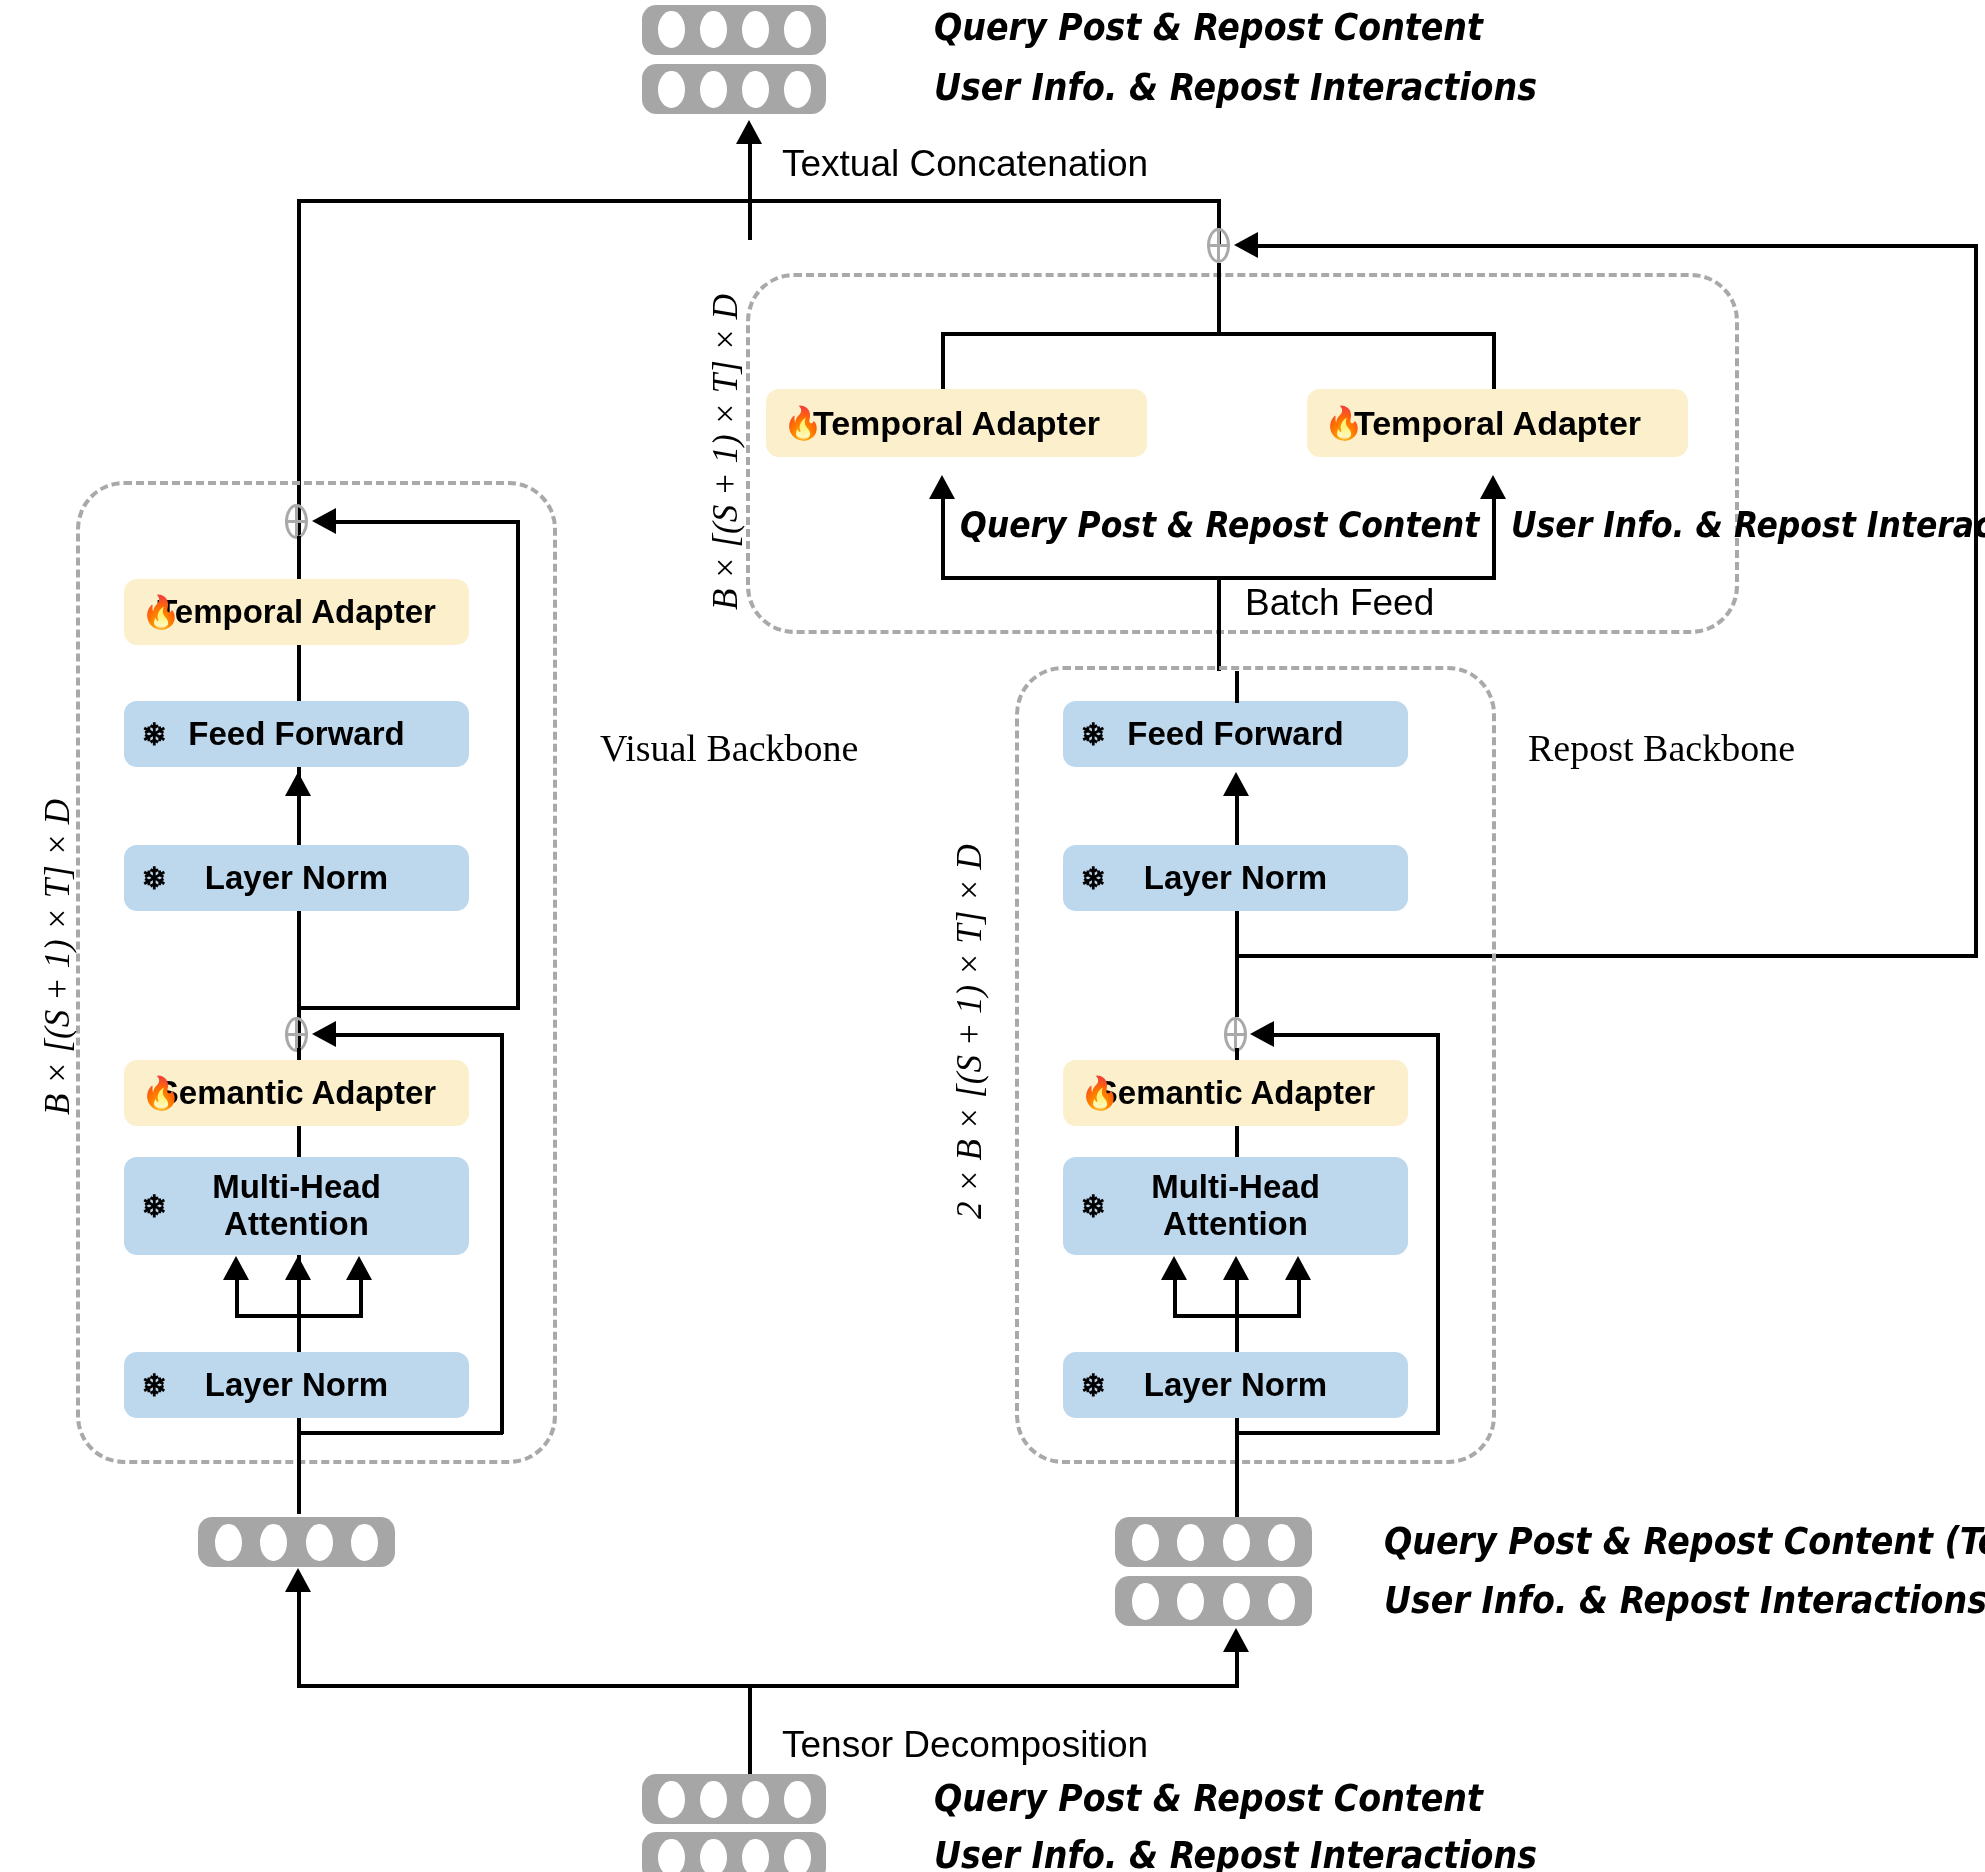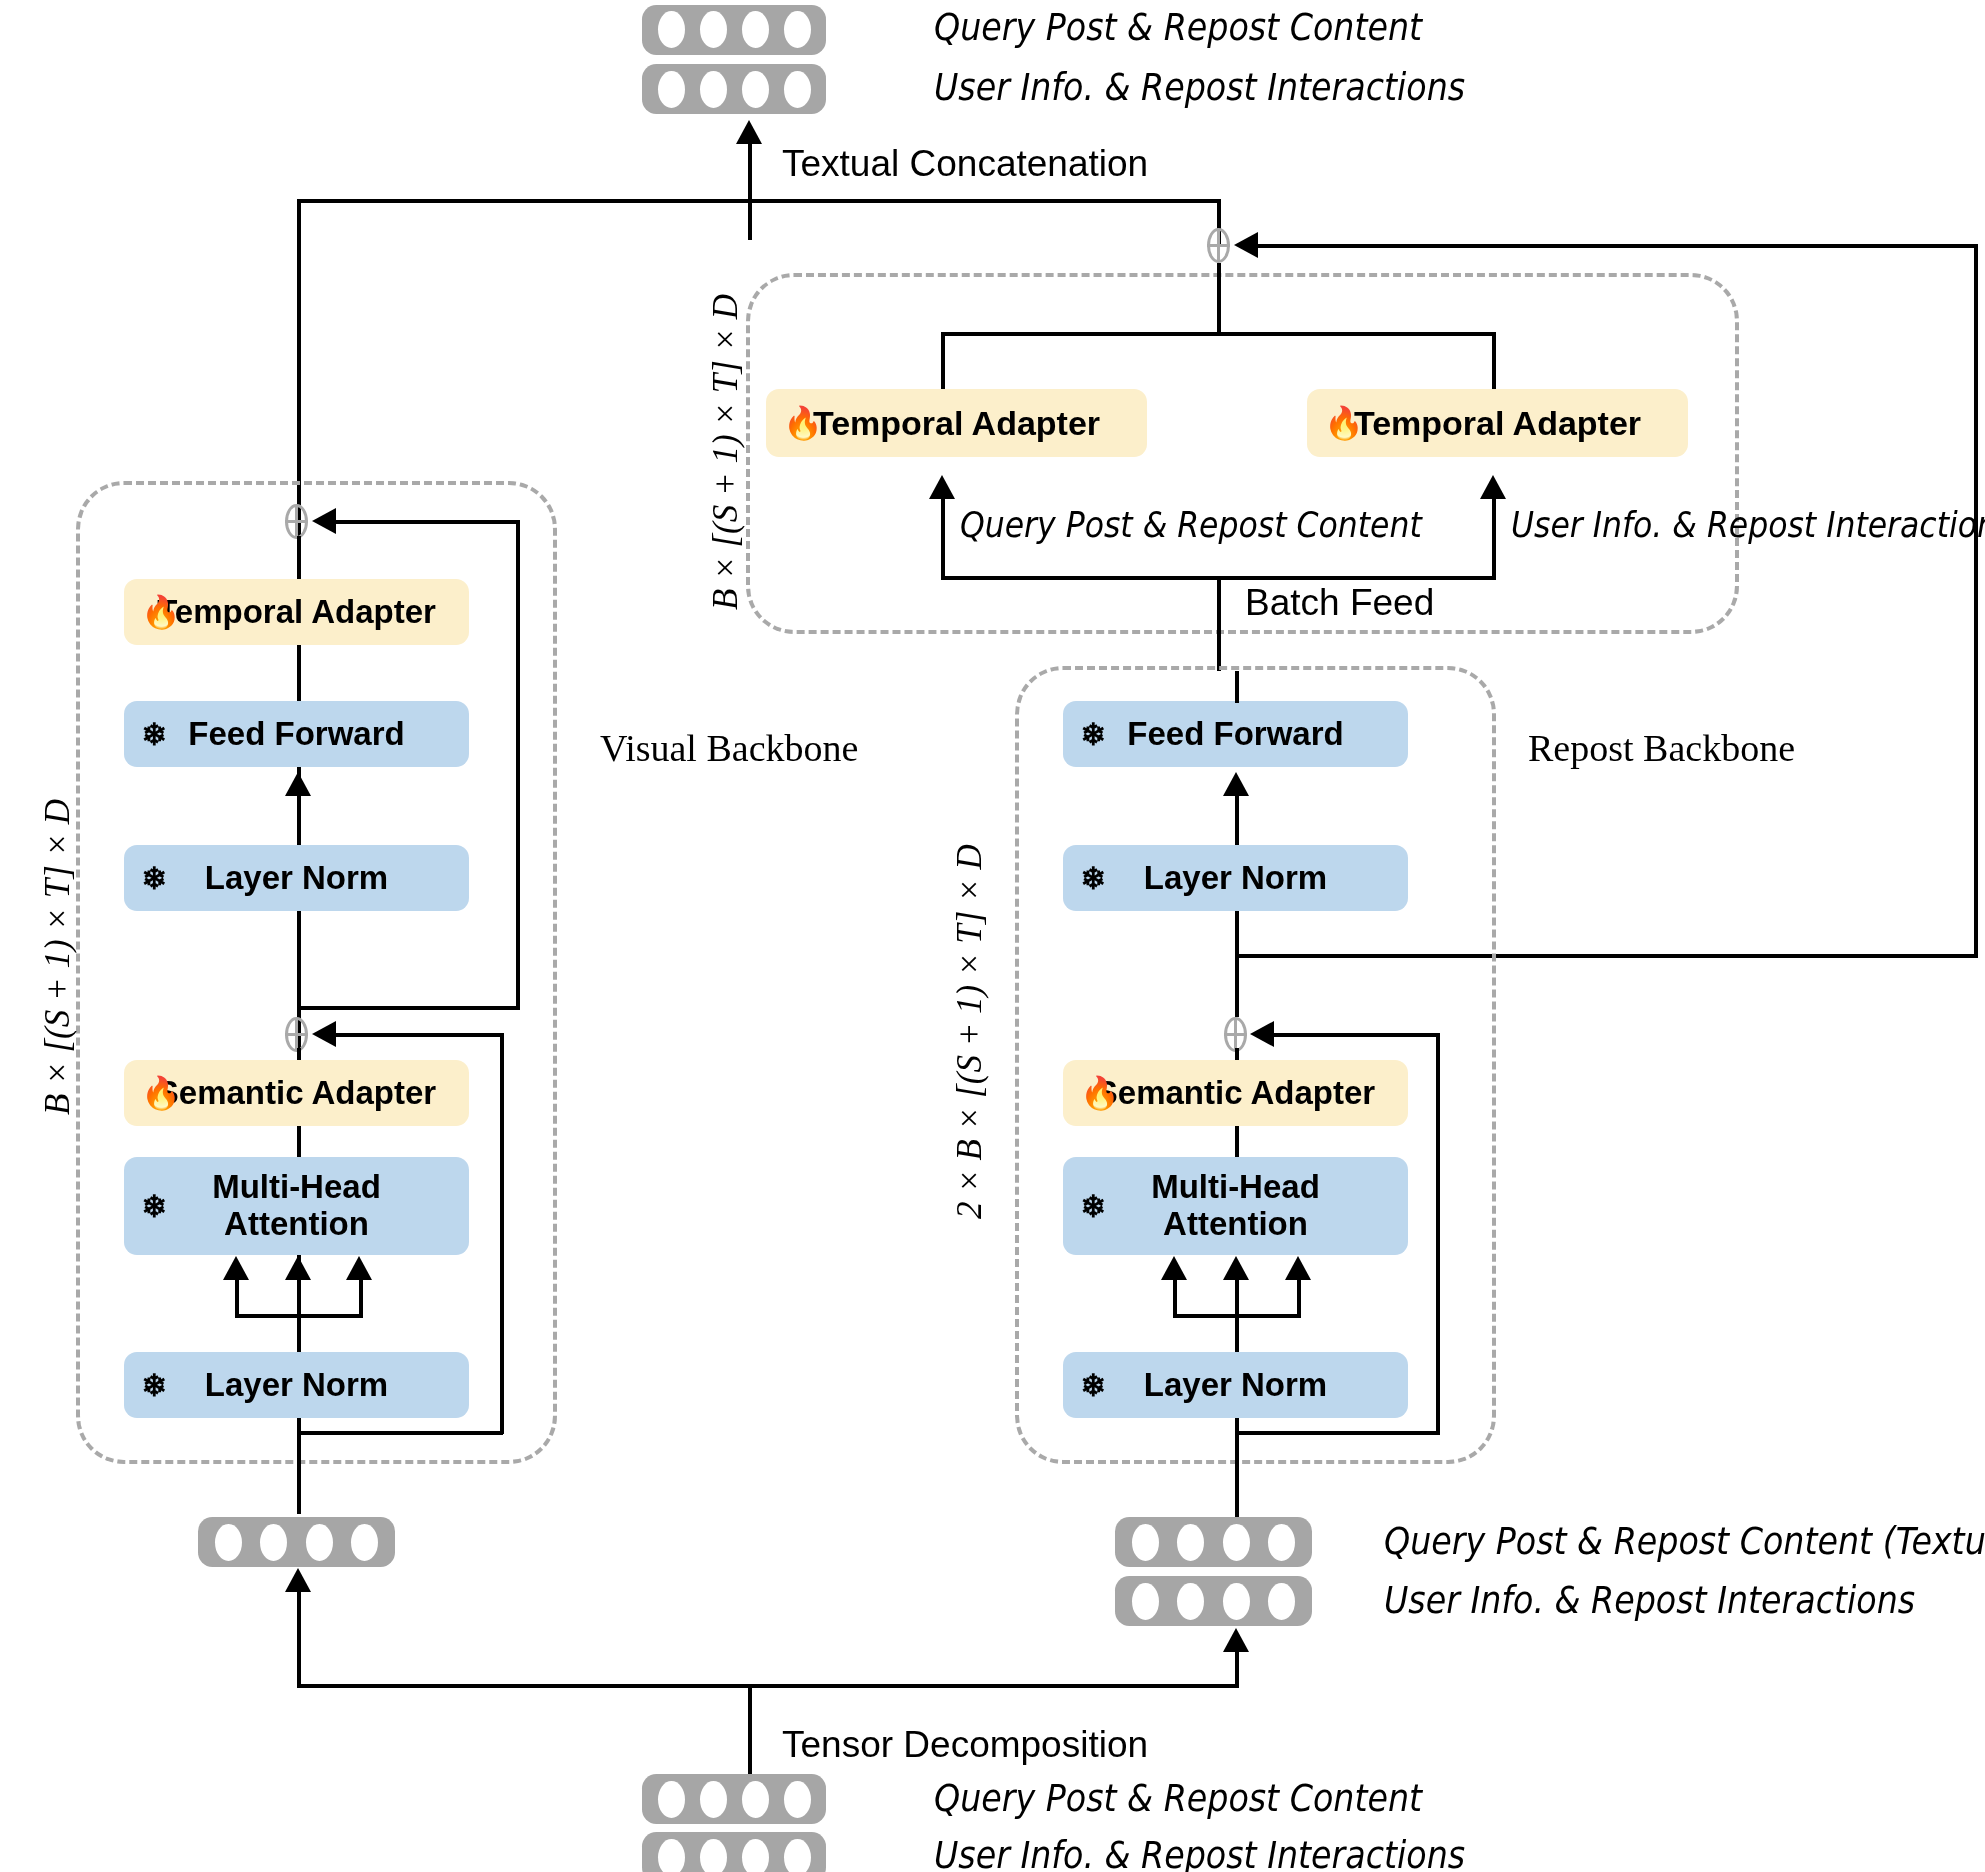--- a/index.html
+++ b/index.html
@@ -5,21 +5,21 @@
   html,body{margin:0;padding:0;background:#fff;}
   body{font-family:"Liberation Sans",sans-serif;}
   #stage{position:relative;width:1985px;height:1872px;background:#fff;overflow:hidden;}
 
   
   .tokenstrip{position:absolute;background:#a6a6a6;border-radius:14.4px;display:flex;align-items:center;
               justify-content:space-around;box-sizing:border-box;padding:0 8px;}
   .tokenstrip .dot{width:27px;height:37px;border-radius:50%;background:#fff;}
 
   
-  .ital{position:absolute;font-style:italic;font-weight:400;color:#000;white-space:nowrap;
+  .ital{position:absolute;font-style:italic;font-weight:700;color:#000;white-space:nowrap;
         font-family:"DejaVu Sans Condensed","Liberation Sans",sans-serif;font-stretch:condensed;}
   .plain{position:absolute;color:#000;white-space:nowrap;font-family:"Liberation Sans",sans-serif;}
   .serif{position:absolute;color:#000;white-space:nowrap;font-family:"Liberation Serif",serif;}
   .dimlabel{position:absolute;color:#000;white-space:nowrap;font-family:"Liberation Serif",serif;
             font-style:italic;transform-origin:0 0;}
 
   
   .mod{position:absolute;border-radius:13px;display:flex;align-items:center;justify-content:center;
        box-sizing:border-box;font-weight:bold;color:#000;text-align:center;line-height:1.12;}
   .mod.blue{background:#bdd7ed;}

